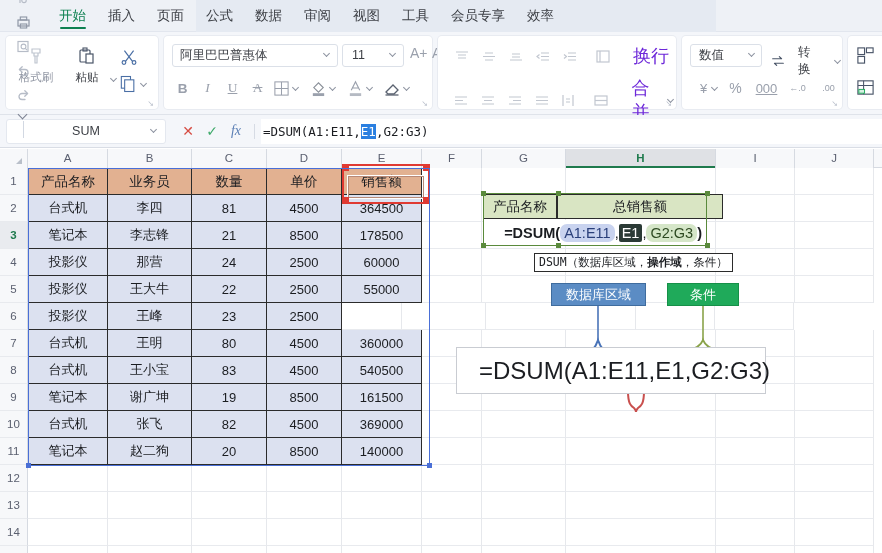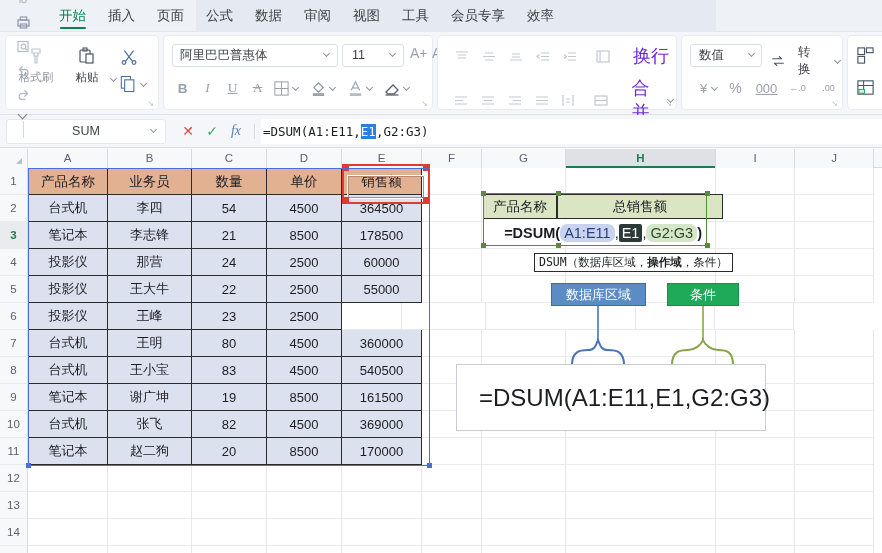--- a/index.html
+++ b/index.html
@@ -495,21 +495,21 @@
         <div class="cell wF" style="width: 60px;"></div>
         <div class="cell wG" style="width: 84px;"></div>
         <div class="cell wH" style="width: 150px;"></div>
         <div class="cell wI" style="width: 79px;"></div>
         <div class="cell wJ" style="width: 79px;"></div>
       </div>
       <div class="grow">
         <div class="rh">2</div>
         <div class="cell wA datacell leftedge" style="width: 80px;">台式机</div>
         <div class="cell wB datacell" style="width: 84px;">李四</div>
-        <div class="cell wC datacell" style="width: 75px;">54</div>
+        <div class="cell wC datacell" style="width: 75px;">81</div>
         <div class="cell wD datacell" style="width: 75px;">4500</div>
         <div class="cell wE datacell" style="width: 80px;">364500</div>
         <div class="cell wF" style="width: 60px;"></div>
         <div class="cell wG" style="width: 84px;"></div>
         <div class="cell wH" style="width: 150px;"></div>
         <div class="cell wI" style="width: 79px;"></div>
         <div class="cell wJ" style="width: 79px;"></div>
       </div>
       <div class="grow">
         <div class="rh act">3</div>
@@ -613,21 +613,21 @@
         <div class="cell wH" style="width: 150px;"></div>
         <div class="cell wI" style="width: 79px;"></div>
         <div class="cell wJ" style="width: 79px;"></div>
       </div>
       <div class="grow">
         <div class="rh">11</div>
         <div class="cell wA datacell leftedge" style="width: 80px;">笔记本</div>
         <div class="cell wB datacell" style="width: 84px;">赵二狗</div>
         <div class="cell wC datacell" style="width: 75px;">20</div>
         <div class="cell wD datacell" style="width: 75px;">8500</div>
-        <div class="cell wE datacell" style="width: 80px;">170000</div>
+        <div class="cell wE datacell" style="width: 80px;">140000</div>
         <div class="cell wF" style="width: 60px;"></div>
         <div class="cell wG" style="width: 84px;"></div>
         <div class="cell wH" style="width: 150px;"></div>
         <div class="cell wI" style="width: 79px;"></div>
         <div class="cell wJ" style="width: 79px;"></div>
       </div>
       <div class="grow">
         <div class="rh">12</div>
         <div class="cell wA" style="width: 80px;"></div>
         <div class="cell wB" style="width: 84px;"></div>
@@ -725,14 +725,14 @@
     <path d="M703 157 L703 191" stroke="#8aa34a" stroke-width="1.6" fill="none"></path>
     <path d="M636 466 L636 437" stroke="#c9504e" stroke-width="1.6" fill="none"></path>
 
     <path d="M572 216 C572 203 579 201 588 201 C595 201 596 196 598 191 C600 196 601 201 608 201 C617 201 624 203 624 216" stroke="#4a74b8" stroke-width="2" fill="none" stroke-linecap="round"></path>
 
     <path d="M672 216 C672 203 679 201 688 201 C695 201 701 196 703 191 C705 196 711 201 718 201 C727 201 733 203 733 216" stroke="#8aa34a" stroke-width="2" fill="none" stroke-linecap="round"></path>
 
     <path d="M628 242 C628 255 631 257 634 259 C635 260 636 261 636 263 C636 261 637 260 638 259 C641 257 644 255 644 242" stroke="#c9504e" stroke-width="2" fill="none" stroke-linecap="round"></path>
   </svg>
 
-  <div class="fbox" style="left:456px; top:215px; width:310px; height:67px;">=DSUM(A1:E11,E1,G2:G3)</div>
+  <div class="fbox" style="left:456px; top:198px; width:310px; height:47px;">=DSUM(A1:E11,E1,G2:G3)</div>
 </div>
 
 </body></html>

